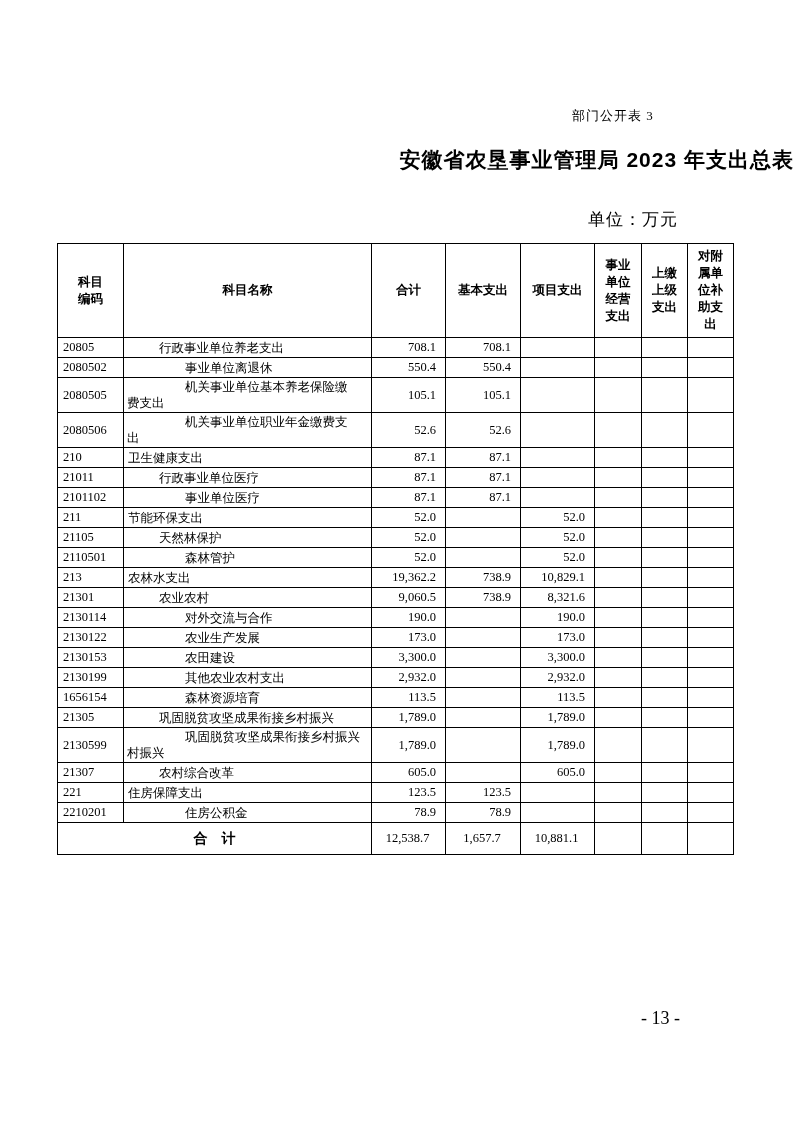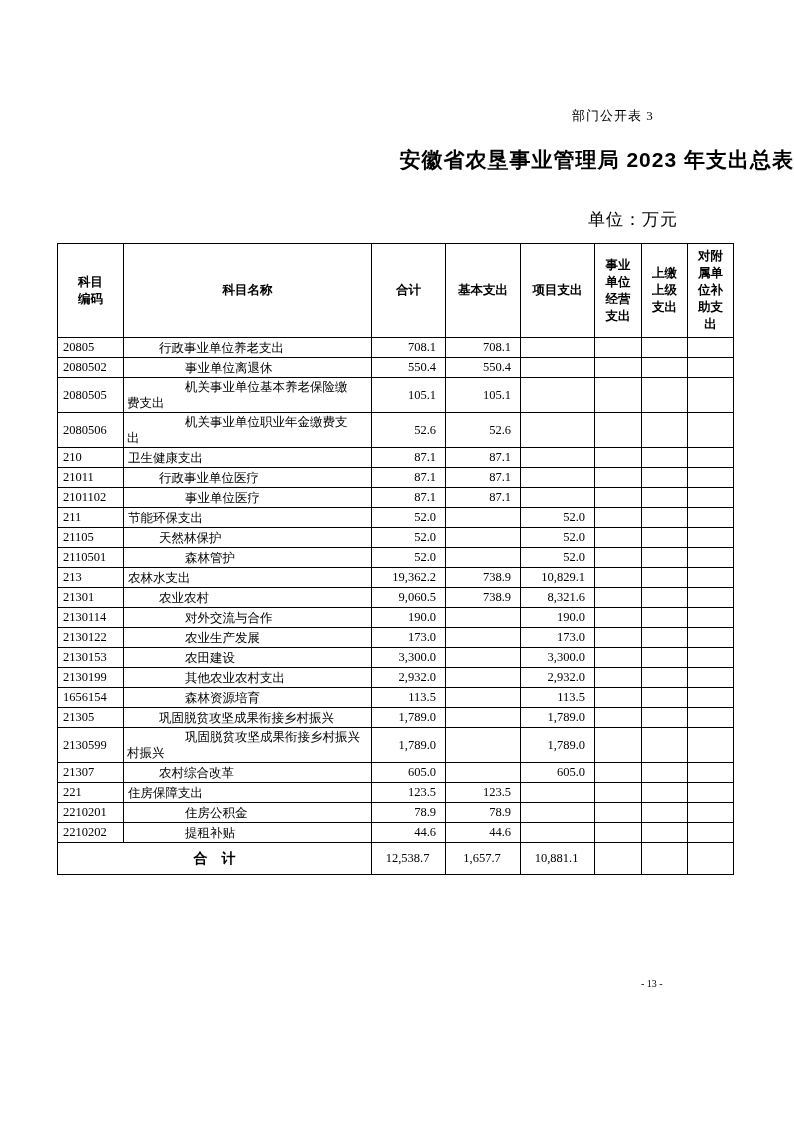--- a/index.html
+++ b/index.html
@@ -85,23 +85,23 @@
   .exp-table tfoot td { height: 32px; }
   .exp-table tfoot td.total-label {
     font-family: "Liberation Sans", "DejaVu Sans", sans-serif;
     font-weight: bold;
     text-align: center;
     font-size: 14px;
   }
   .exp-table tfoot td.num { text-align: center; padding-right: 4px; }
   .page-number {
     position: absolute;
-    top: 978px;
+    top: 1008px;
     left: 641px;
-    font-size: 10px;
+    font-size: 18px;
   }
 </style>
 </head>
 <body>
 
 <div class="page">
 
   <div class="doc-tag">部门公开表 3</div>
 
   <div class="doc-title">安徽省农垦事业管理局 2023 年支出总表</div>
@@ -358,30 +358,20 @@
         <tr>
     <td class="code">2210201</td>
     <td class="name indent-2">住房公积金</td>
     <td class="num">78.9</td>
     <td class="num">78.9</td>
     <td class="num"></td>
     <td class="num"></td>
     <td class="num"></td>
     <td class="num"></td>
   </tr>
-        <tr>
-    <td class="code">2210202</td>
-    <td class="name indent-2">提租补贴</td>
-    <td class="num">44.6</td>
-    <td class="num">44.6</td>
-    <td class="num"></td>
-    <td class="num"></td>
-    <td class="num"></td>
-    <td class="num"></td>
-  </tr>
       </tbody>
     <tfoot>
       <tr>
         <td class="total-label" colspan="2">合　计</td>
         <td class="num">12,538.7</td>
         <td class="num">1,657.7</td>
         <td class="num">10,881.1</td>
         <td class="num"></td>
         <td class="num"></td>
         <td class="num"></td>

